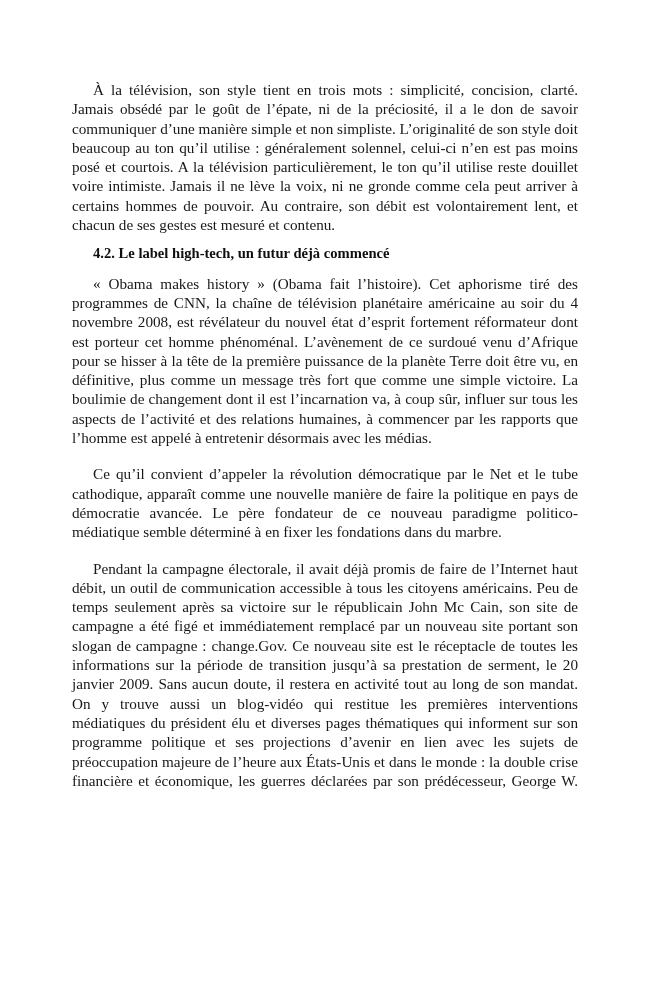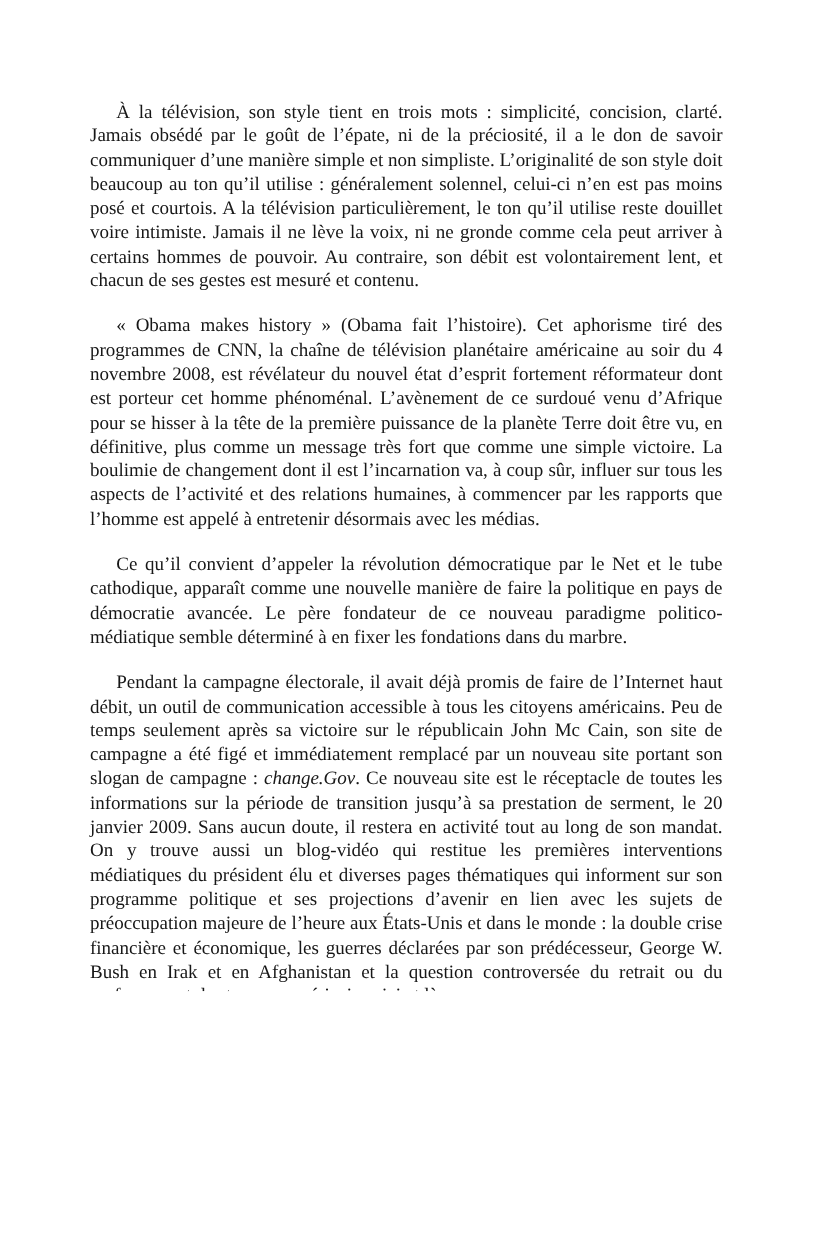--- a/index.html
+++ b/index.html
@@ -47,41 +47,43 @@
     font-weight: bold;
     text-indent: 21px;
     text-align: left;
     color: #0f0f0f;
   }
   .heading-wrap {
     margin-top: 10px;
     margin-bottom: 10px;
   }
   .italic {
-    font-style: italic;
   }
   .page-number {
     position: absolute;
     left: 72px;
     top: 890px;
     font-size: 15.2px;
     line-height: 19.3px;
     color: #171717;
     font-family: Liberation Mono, monospace;
   }
 </style>
 </head>
 <body>
 
 <div class="page">
 
   <div class="text-block">
 
     <p class="para">À la télévision, son style tient en trois mots : simplicité, concision, clarté. Jamais obsédé par le goût de l’épate, ni de la préciosité, il a le don de savoir communiquer d’une manière simple et non simpliste. L’originalité de son style doit beaucoup au ton qu’il utilise : généralement solennel, celui-ci n’en est pas moins posé et courtois. A la télévision particulièrement, le ton qu’il utilise reste douillet voire intimiste. Jamais il ne lève la voix, ni ne gronde comme cela peut arriver à certains hommes de pouvoir. Au contraire, son débit est volontairement lent, et chacun de ses gestes est mesuré et contenu.</p>
 
+    <div class="heading-wrap">
+      <h2 class="section-heading">4.2. Le label high-tech, un futur déjà commencé</h2>
+    </div>
 
     <p class="para">« Obama makes history » (Obama fait l’histoire). Cet aphorisme tiré des programmes de CNN, la chaîne de télévision planétaire américaine au soir du 4 novembre 2008, est révélateur du nouvel état d’esprit fortement réformateur dont est porteur cet homme phénoménal. L’avènement de ce surdoué venu d’Afrique pour se hisser à la tête de la première puissance de la planète Terre doit être vu, en définitive, plus comme un message très fort que comme une simple victoire. La boulimie de changement dont il est l’incarnation va, à coup sûr, influer sur tous les aspects de l’activité et des relations humaines, à commencer par les rapports que l’homme est appelé à entretenir désormais avec les médias.</p>
 
     <p class="para">Ce qu’il convient d’appeler la révolution démocratique par le Net et le tube cathodique, apparaît comme une nouvelle manière de faire la politique en pays de démocratie avancée. Le père fondateur de ce nouveau paradigme politico-médiatique semble déterminé à en fixer les fondations dans du marbre.</p>
 
     <p class="para"><span>Pendant la campagne électorale, il avait déjà promis de faire de l’Internet haut débit, un outil de communication accessible à tous les citoyens américains. Peu de temps seulement après sa victoire sur le républicain John Mc Cain, son site de campagne a été figé et immédiatement remplacé par un nouveau site portant son slogan de campagne : </span><span class="italic">change.Gov</span><span>. Ce nouveau site est le réceptacle de toutes les informations sur la période de transition jusqu’à sa prestation de serment, le 20 janvier 2009. Sans aucun doute, il restera en activité tout au long de son mandat. On y trouve aussi un blog-vidéo qui restitue les premières interventions médiatiques du président élu et diverses pages thématiques qui informent sur son programme politique et ses projections d’avenir en lien avec les sujets de préoccupation majeure de l’heure aux États-Unis et dans le monde : la double crise financière et économique, les guerres déclarées par son prédécesseur, George W. Bush en Irak et en Afghanistan et la question controversée du retrait ou du renforcement des troupes américaines ici et là…</span></p>
 
   </div>
 
   <div class="page-number">130</div>

